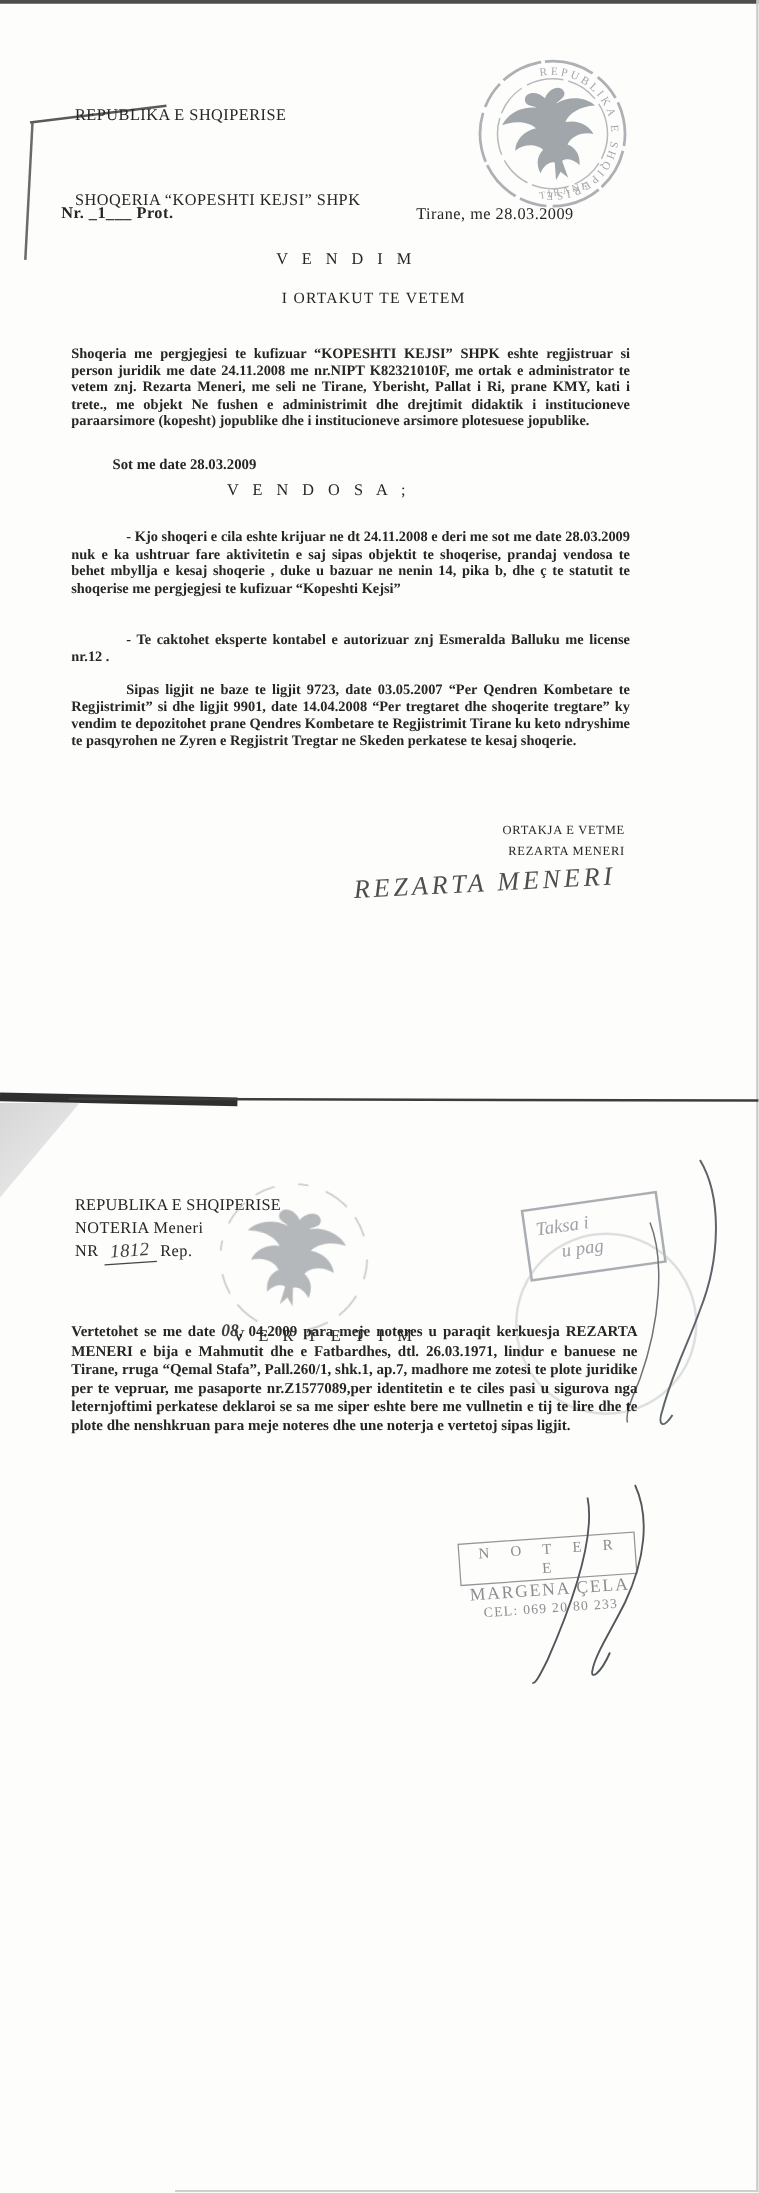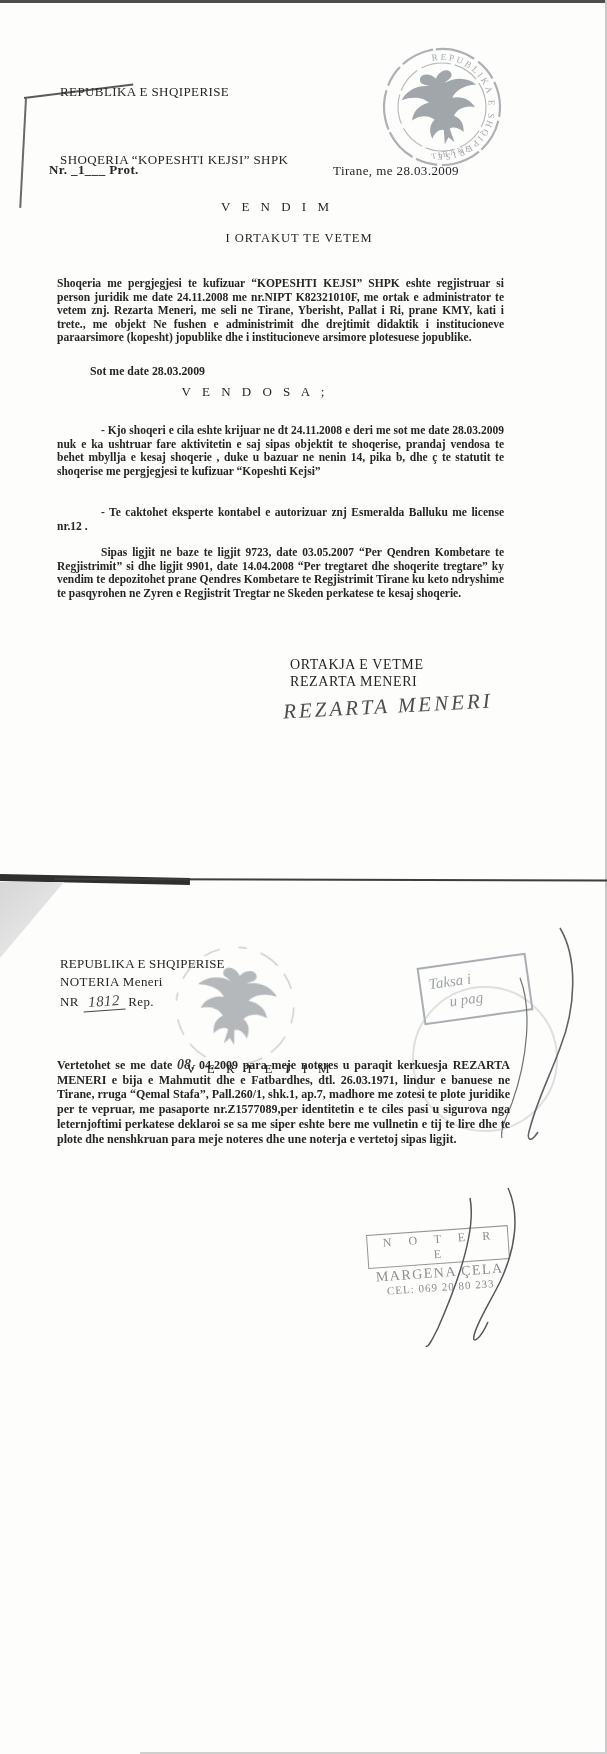--- a/index.html
+++ b/index.html
@@ -35,21 +35,21 @@
     color:#8e9298;font-style:italic;font-size:15px;line-height:20px;
     padding:6px 8px;box-sizing:border-box;opacity:.85;
   }
   .noter-stamp{
     width:142px;transform:rotate(-4deg);color:#7f8184;text-align:center;opacity:.9;
   }
   .noter-l1{border:1px solid #8a8a8a;font-size:12px;letter-spacing:7px;padding:1px 2px 1px 7px;}
   .noter-l2{font-size:14px;letter-spacing:1.5px;margin-top:1px;}
   .noter-l3{font-size:11px;letter-spacing:1px;}
   .faint-circle{border:2px solid #b9babc;border-radius:50%;opacity:.45;}
-  .sig-col{width:210px;text-align:left;font-size:14px;line-height:17px;letter-spacing:.6px;}
+  .sig-col{width:210px;text-align:right;font-size:10px;line-height:17px;letter-spacing:.6px;}
 </style>
 </head>
 <body>
 
 <div id="scan">
 
   <div class="abs edge-top"></div>
   <div class="abs edge-right"></div>
   <div class="abs edge-bottom"></div>
   <div class="abs staple-a"></div>

